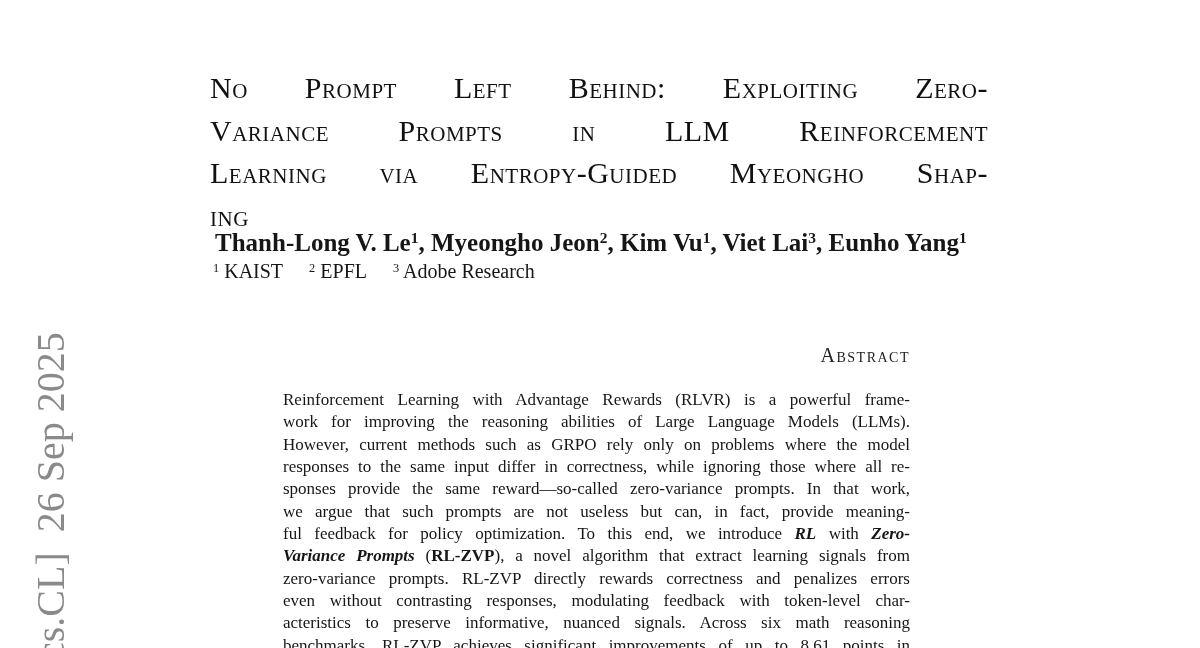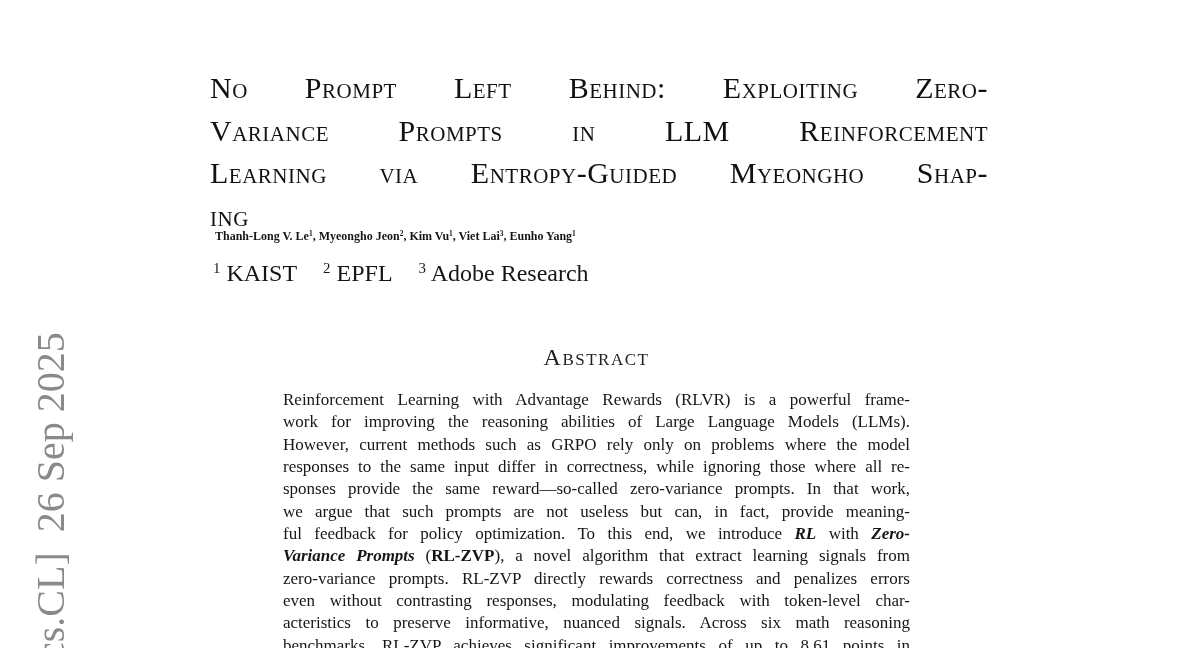--- a/index.html
+++ b/index.html
@@ -48,41 +48,41 @@
   .title-line.last {
     text-align: left;
     text-align-last: left;
   }
 
   
   .authors-line {
     position: absolute;
     left: 215px;
     top: 229px;
-    font-size: 12px;
+    font-size: 25px;
     font-weight: bold;
     white-space: nowrap;
   }
   .affils-line {
     position: absolute;
     left: 213px;
     top: 260px;
-    font-size: 24px;
+    font-size: 20px;
     white-space: nowrap;
     text-align: right;
   }
 
   
   .abstract-heading {
     position: absolute;
     left: 283px;
     top: 344px;
     width: 627px;
-    text-align: center;
-    font-size: 24px;
+    text-align: right;
+    font-size: 20px;
     font-variant: small-caps;
     letter-spacing: 1.5px;
     color: #222222;
   }
   .abstract-body {
     position: absolute;
     left: 283px;
     top: 389px;
     width: 627px;
     font-size: 17px;

